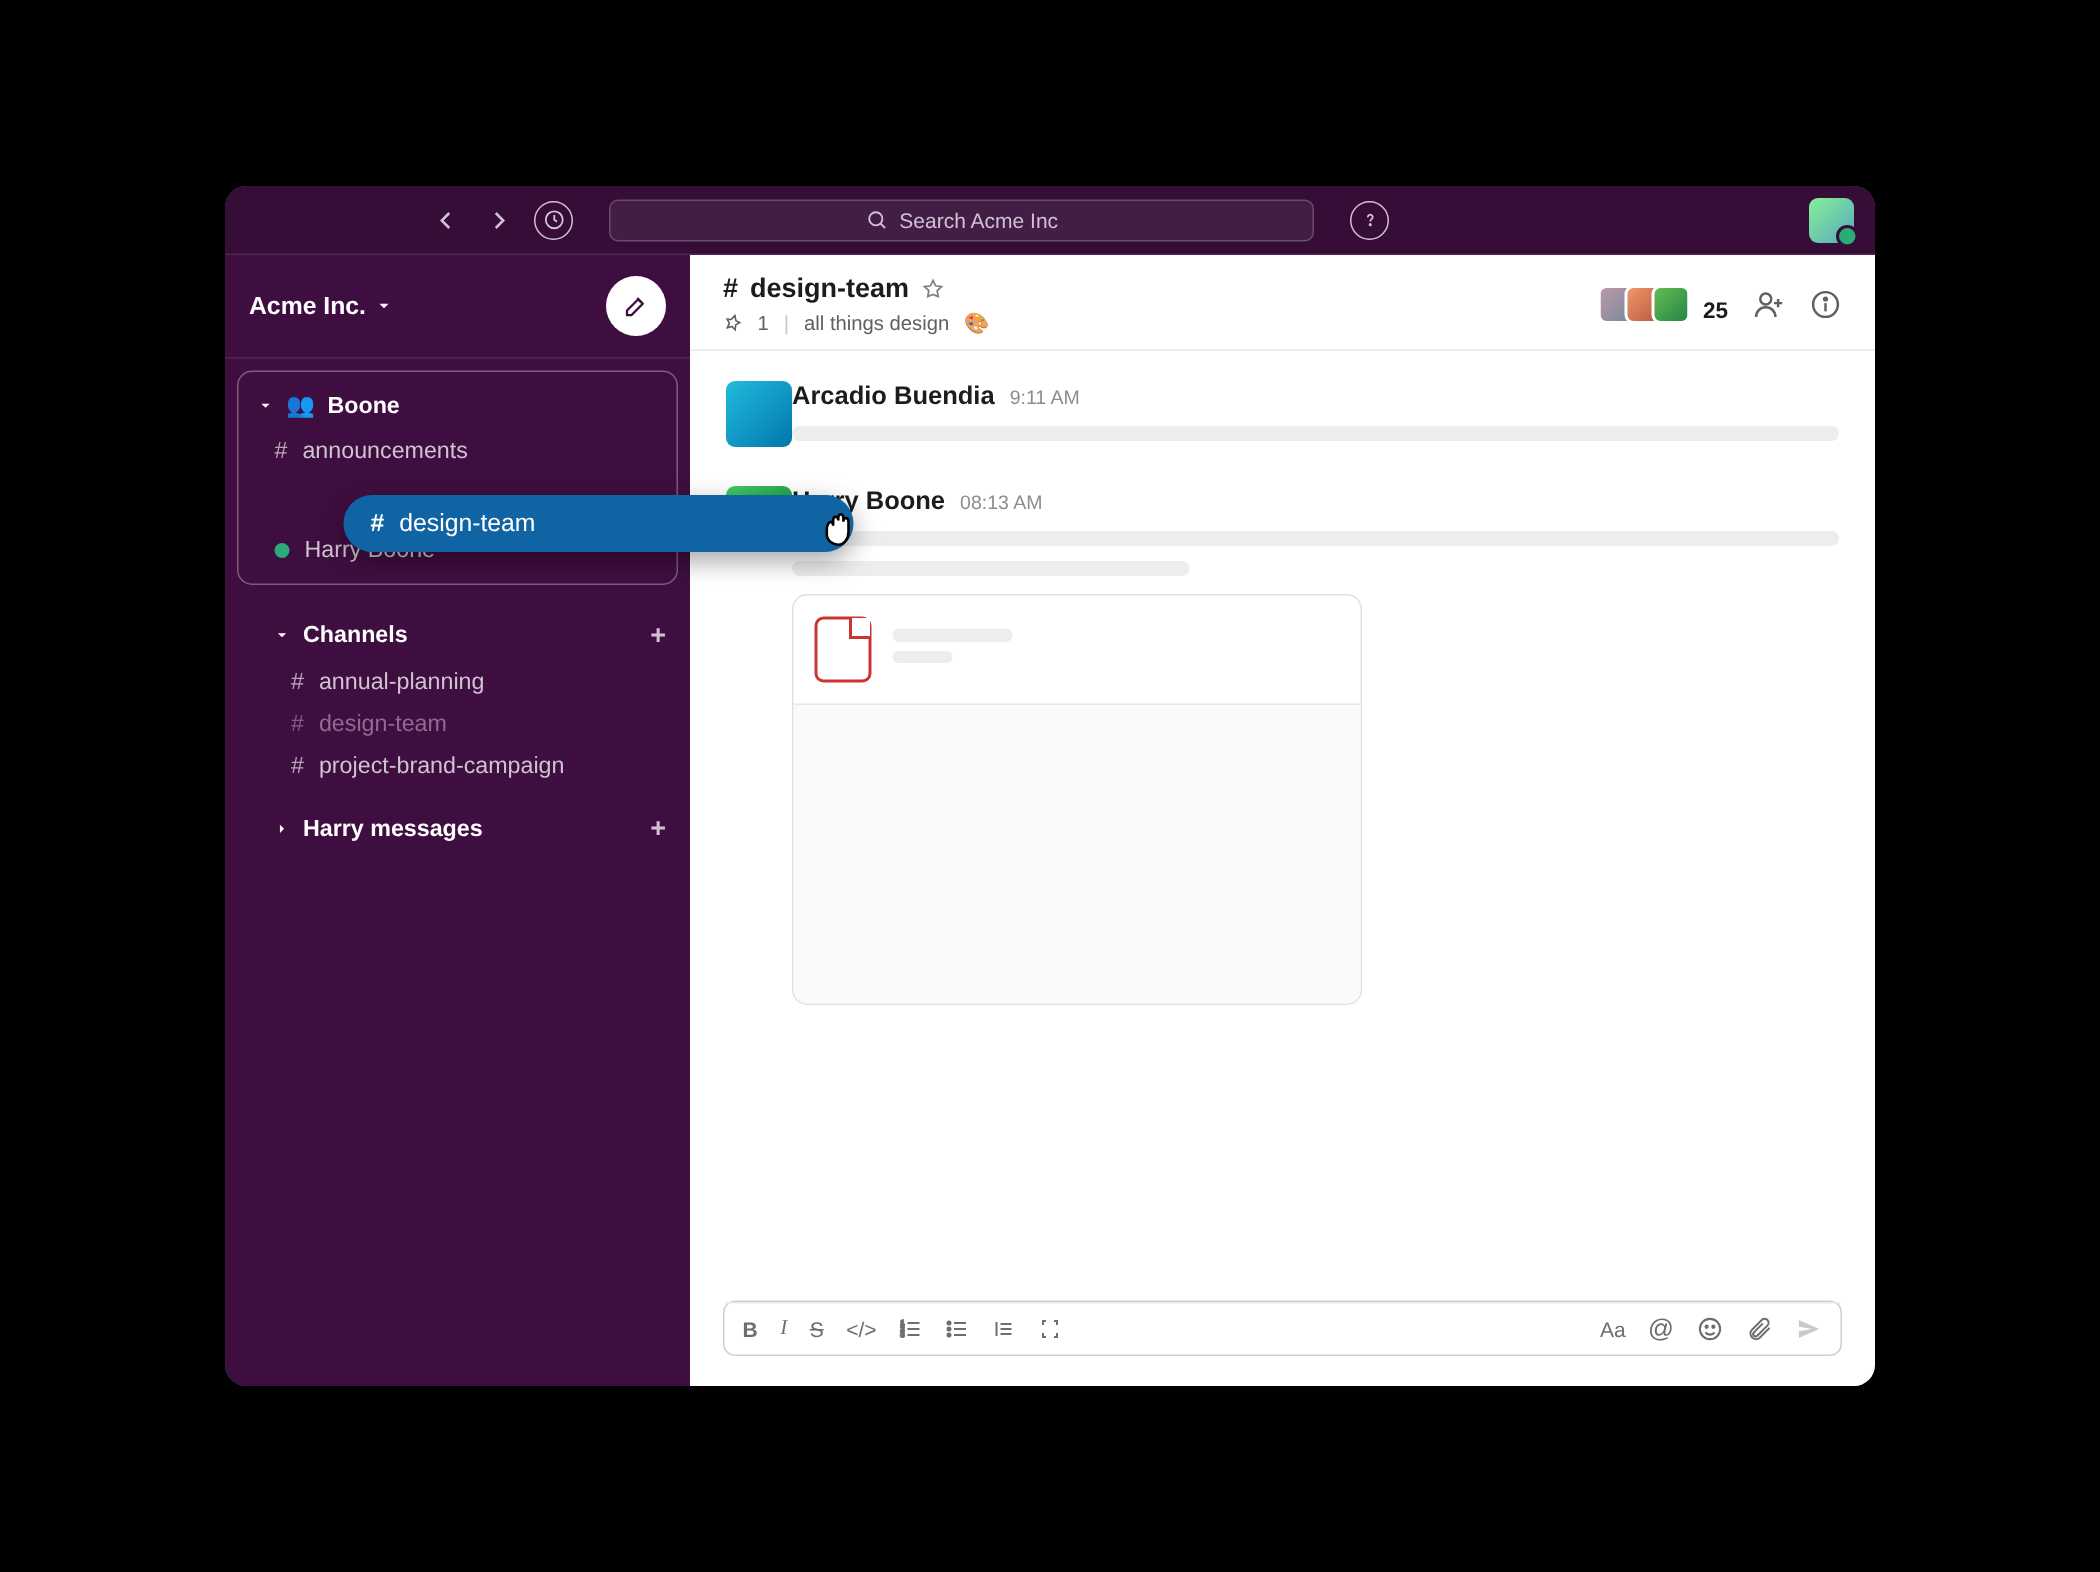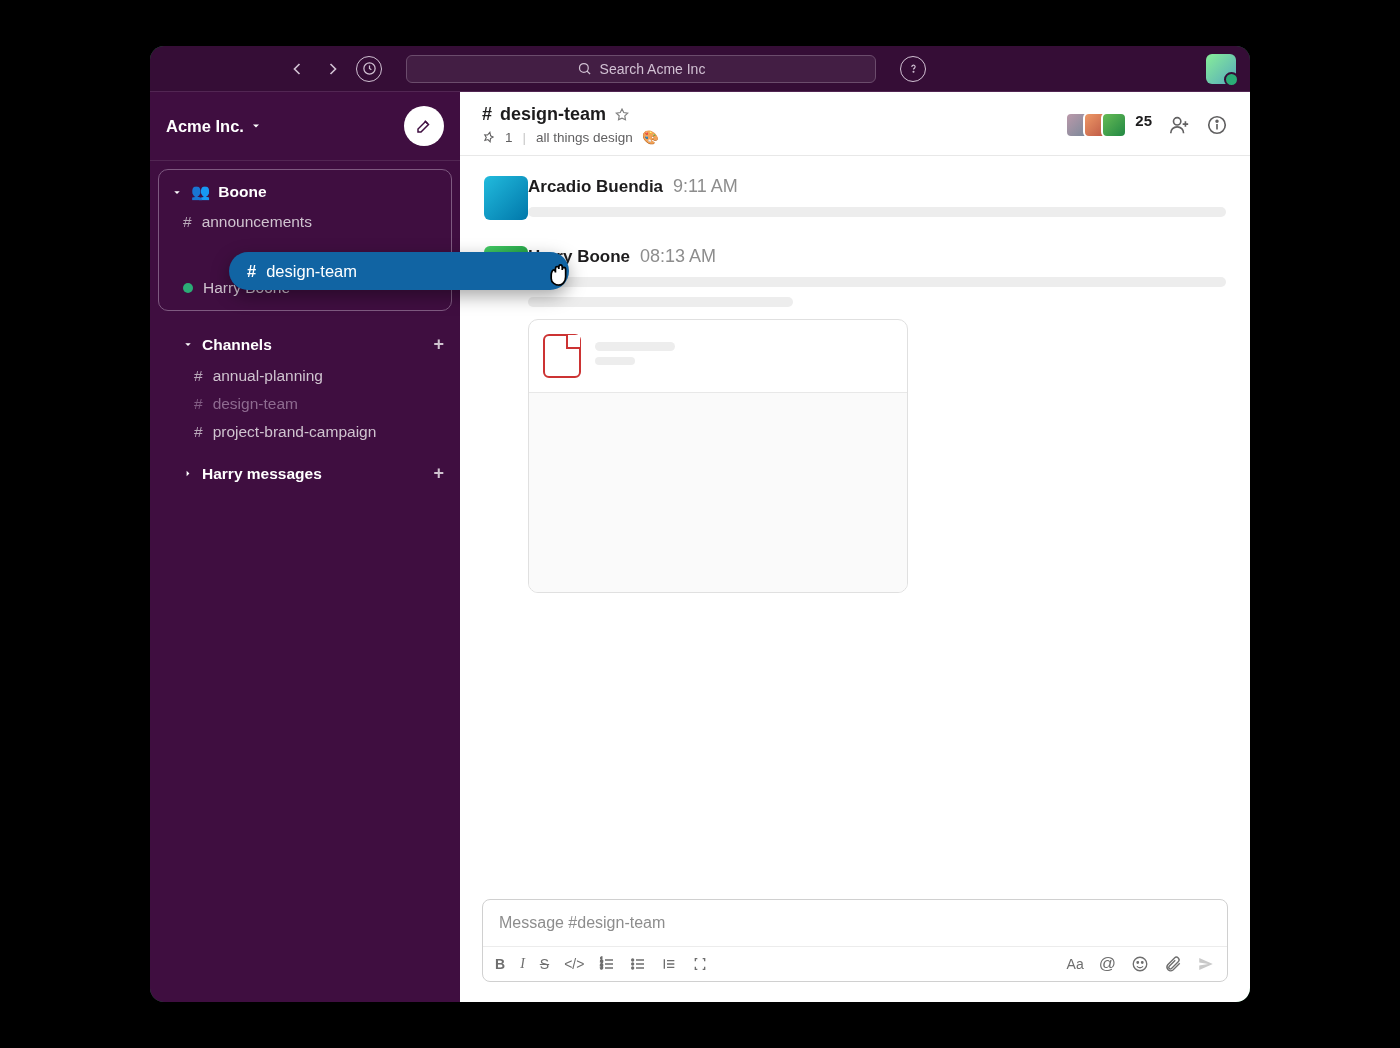--- a/index.html
+++ b/index.html
@@ -1,17 +1,17 @@
 <!DOCTYPE html>
 <html><head>
 <meta charset="utf-8">
 <style>
   * { box-sizing: border-box; margin: 0; padding: 0; font-family: -apple-system, "Segoe UI", Helvetica, Arial, sans-serif; }
   body { background:#000; width:1400px; height:1048px; display:flex; align-items:center; justify-content:center; }
-  .app { width:1100px; height:956px; border-radius:14px; overflow:hidden; background:#15803d; display:flex; flex-direction:column; position:relative; box-shadow:0 0 0 1px rgba(0,0,0,.4); }
+  .app { width:1100px; height:800px; border-radius:14px; overflow:hidden; background:#15803d; display:flex; flex-direction:column; position:relative; box-shadow:0 0 0 1px rgba(0,0,0,.4); }
   
   .topbar { height:46px; background:#350D36; display:flex; align-items:center; padding:0 14px; gap:10px; border-bottom:1px solid #522653;}
   .topbar .nav { display:flex; gap:10px; margin-left:120px;}
   .tb-icon { width:26px; height:26px; color:#D1C1D3; display:flex; align-items:center; justify-content:center; cursor:pointer; }
   .tb-circle { width:26px;height:26px;border:1.5px solid #D1C1D3;border-radius:50%;display:flex;align-items:center;justify-content:center;color:#D1C1D3;cursor:pointer;}
   .search { flex:0 0 470px; height:28px; margin-left:14px; border:1px solid #6B4C6C; border-radius:6px; background:#431E44; display:flex; align-items:center; justify-content:center; gap:8px; color:#D1C1D3; font-size:14px; cursor:pointer;}
   .spacer { flex:1; }
   .avatar-sm { width:30px;height:30px;border-radius:6px;background:linear-gradient(135deg,#8e9,#5ab);position:relative;}
   .avatar-sm::after{content:"";position:absolute;right:-3px;bottom:-3px;width:11px;height:11px;border-radius:50%;background:#2BAC76;border:2px solid #350D36;}
   
@@ -50,21 +50,21 @@
   .count{font-size:15px;color:#1D1C1D;font-weight:600;}
   .hicon{color:#616061;cursor:pointer;}
   .messages{flex:1;overflow:auto;padding:20px 24px;display:flex;flex-direction:column;gap:26px;}
   .msg{display:flex;gap:0;}
   .msg .av{width:44px;height:44px;border-radius:6px;flex-shrink:0;}
   .msg .av.a1{background:linear-gradient(135deg,#2bd,#07a);}
   .msg .av.a2{background:linear-gradient(135deg,#4c6,#183);}
   .msg .content{flex:1;min-width:0;}
   .msg .head{display:flex;align-items:baseline;gap:10px;}
   .msg .name{font-weight:800;font-size:17px;color:#1D1C1D;}
-  .msg .time{font-size:18px;color:#8D8D8D;}
+  .msg .time{font-size:13px;color:#8D8D8D;}
   .skel{height:10px;background:#EDEDED;border-radius:6px;margin-top:10px;}
   .skel.w100{width:100%;}
   .skel.w40{width:38%;}
   .attach{margin-top:12px;width:380px;border:1px solid #E0E0E0;border-radius:10px;overflow:hidden;}
   .attach-top{display:flex;gap:14px;padding:14px;align-items:center;}
   .pdf{width:38px;height:44px;border:2px solid #C33;border-radius:6px;position:relative;}
   .pdf::before{content:"";position:absolute;right:-1px;top:-1px;width:12px;height:12px;background:#fff;border-left:2px solid #C33;border-bottom:2px solid #C33;}
   .attach-lines .skel{margin-top:0;margin-bottom:6px;}
   .attach-lines .skel.s1{width:80px;height:9px;}
   .attach-lines .skel.s2{width:40px;height:8px;}
@@ -210,21 +210,21 @@
             <svg width="13" height="13" viewBox="0 0 24 24" fill="none" stroke="#616061" stroke-width="2">
                 <path d="M12 2l3 6 5 1-4 4 1 6-5-3-5 3 1-6-4-4 5-1 3-6z" transform="rotate(15 12 12)"></path>
               </svg>
             <span>1</span>
             <span class="sep">|</span>
             <span>all things design</span>
             <span>🎨</span>
           </div>
         </div>
         <div class="chan-right">
-          <div style="display:flex;align-items:flex-start;gap:8px;">
+          <div style="display:flex;align-items:flex-end;gap:8px;">
             <div class="faces">
               <div class="face"></div>
               <div class="face"></div>
               <div class="face"></div>
             </div>
             <span class="count">25</span>
           </div>
           <span class="hicon">
             <svg width="22" height="22" viewBox="0 0 24 24" fill="none" stroke="currentColor" stroke-width="1.8">
                 <circle cx="10" cy="8" r="4"></circle>
@@ -271,21 +271,20 @@
                   <div class="skel s2"></div>
                 </div>
               </div>
               <div class="attach-body"></div>
             </div>
           </div>
         </div>
       </div>
 
       <div class="composer">
-        <div class="composer-input">Message #design-team</div>
         <div class="composer-tools">
           <span class="tool">
               <b>B</b>
             </span>
           <span class="tool" style="font-style:italic;font-family:serif;">I</span>
           <span class="tool" style="text-decoration:line-through;">S</span>
           <span class="tool">&lt;/&gt;</span>
           <span class="tool">
             <svg width="16" height="16" viewBox="0 0 24 24" stroke="currentColor" stroke-width="2">
                 <path d="M9 6h12M9 12h12M9 18h12"></path>

